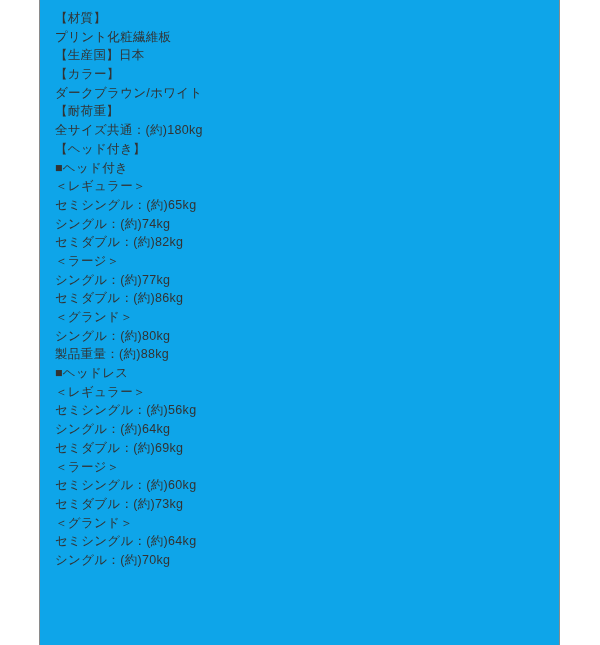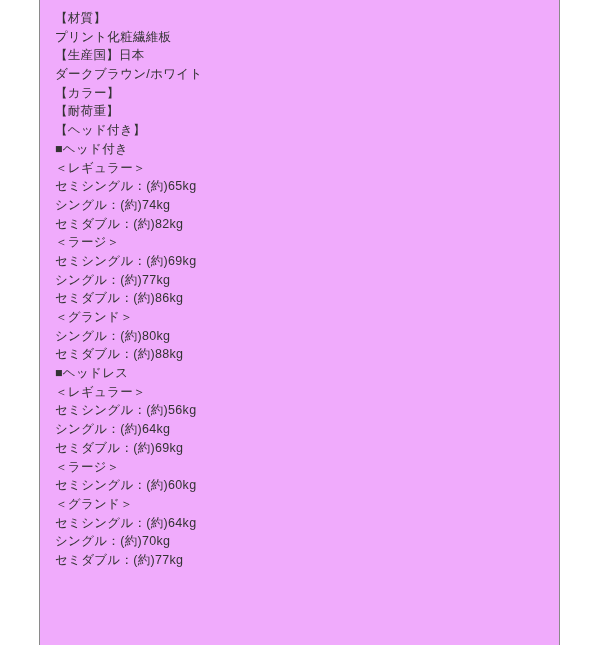--- a/index.html
+++ b/index.html
@@ -16,21 +16,21 @@
   }
   .panel {
     position: absolute;
     left: 39px;
     top: 0;
     width: 519px;
     height: 645px;
     border-left: 1px solid #8a8a8a;
     border-right: 1px solid #8a8a8a;
     box-sizing: content-box;
-    background: #f0abfc;
+    background: #0ea5e9;
   }
   .text-block {
     padding: 9px 10px 0 15px;
   }
   .spec-line {
     font-size: 12.5px;
     line-height: 18.7px;
     height: 18.7px;
     color: #333333;
     letter-spacing: 0.3px;
@@ -39,41 +39,41 @@
   }
 </style>
 </head>
 <body>
 
 <div class="panel">
   <div class="text-block">
       <div class="spec-line">【材質】</div>
       <div class="spec-line">プリント化粧繊維板</div>
       <div class="spec-line">【生産国】日本</div>
+      <div class="spec-line">【カラー】</div>
       <div class="spec-line">ダークブラウン/ホワイト</div>
-      <div class="spec-line">【カラー】</div>
       <div class="spec-line">【耐荷重】</div>
+      <div class="spec-line">全サイズ共通：(約)180kg</div>
       <div class="spec-line">【ヘッド付き】</div>
       <div class="spec-line">■ヘッド付き</div>
       <div class="spec-line">＜レギュラー＞</div>
       <div class="spec-line">セミシングル：(約)65kg</div>
       <div class="spec-line">シングル：(約)74kg</div>
       <div class="spec-line">セミダブル：(約)82kg</div>
       <div class="spec-line">＜ラージ＞</div>
-      <div class="spec-line">セミシングル：(約)69kg</div>
       <div class="spec-line">シングル：(約)77kg</div>
       <div class="spec-line">セミダブル：(約)86kg</div>
       <div class="spec-line">＜グランド＞</div>
       <div class="spec-line">シングル：(約)80kg</div>
-      <div class="spec-line">セミダブル：(約)88kg</div>
+      <div class="spec-line">製品重量：(約)88kg</div>
       <div class="spec-line">■ヘッドレス</div>
       <div class="spec-line">＜レギュラー＞</div>
       <div class="spec-line">セミシングル：(約)56kg</div>
       <div class="spec-line">シングル：(約)64kg</div>
       <div class="spec-line">セミダブル：(約)69kg</div>
       <div class="spec-line">＜ラージ＞</div>
       <div class="spec-line">セミシングル：(約)60kg</div>
+      <div class="spec-line">セミダブル：(約)73kg</div>
       <div class="spec-line">＜グランド＞</div>
       <div class="spec-line">セミシングル：(約)64kg</div>
       <div class="spec-line">シングル：(約)70kg</div>
-      <div class="spec-line">セミダブル：(約)77kg</div>
     </div>
 </div>
 
 </body></html>

